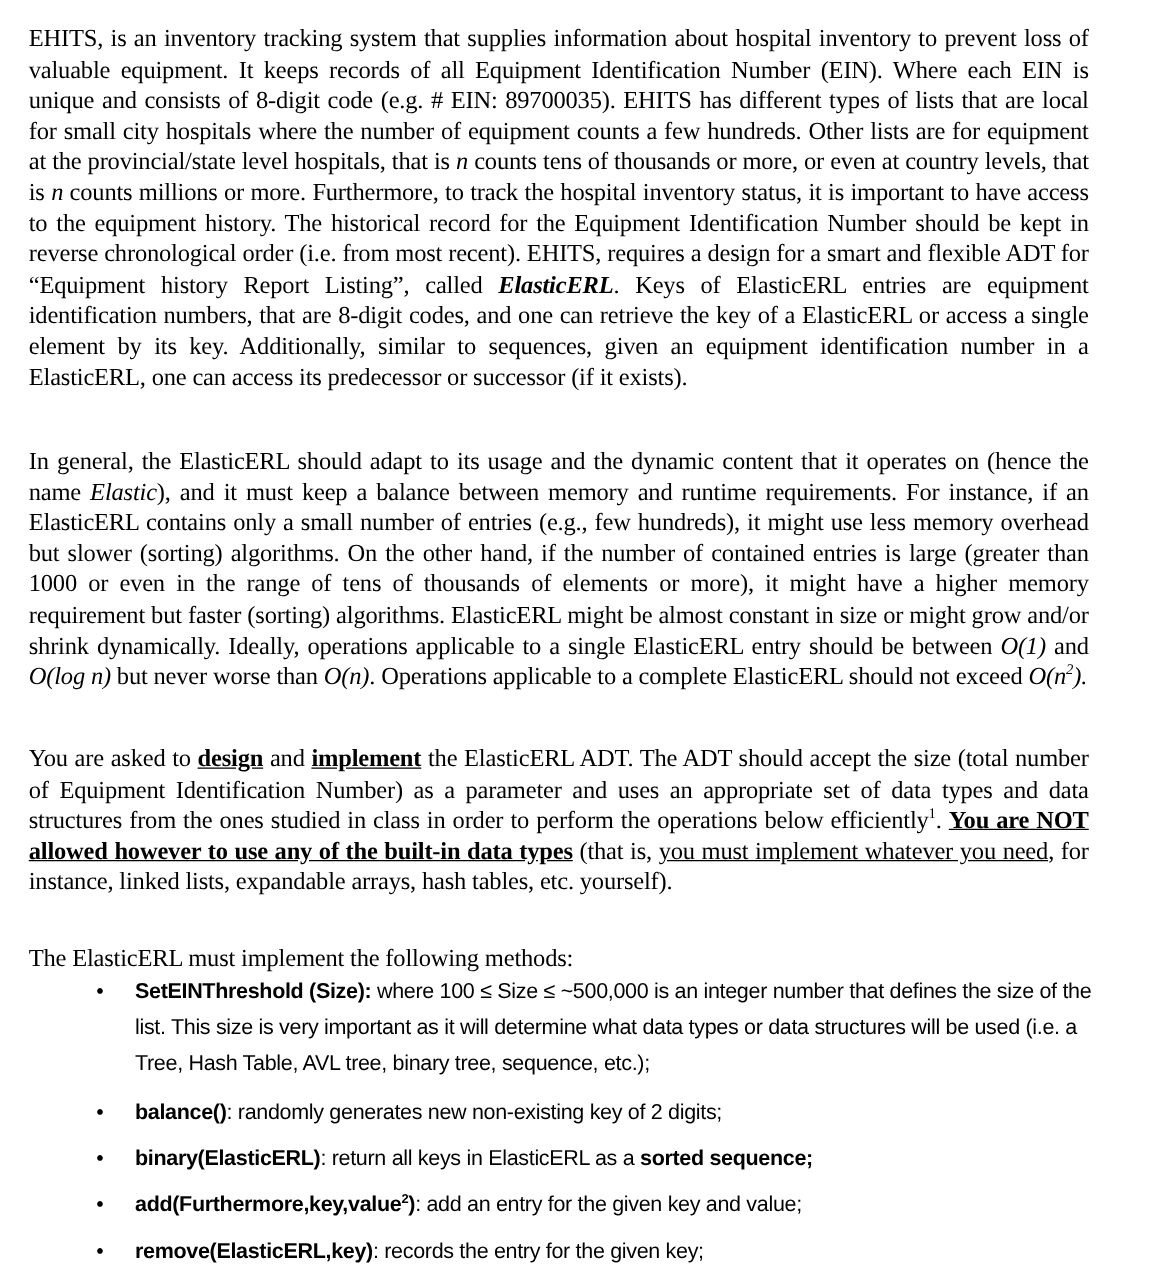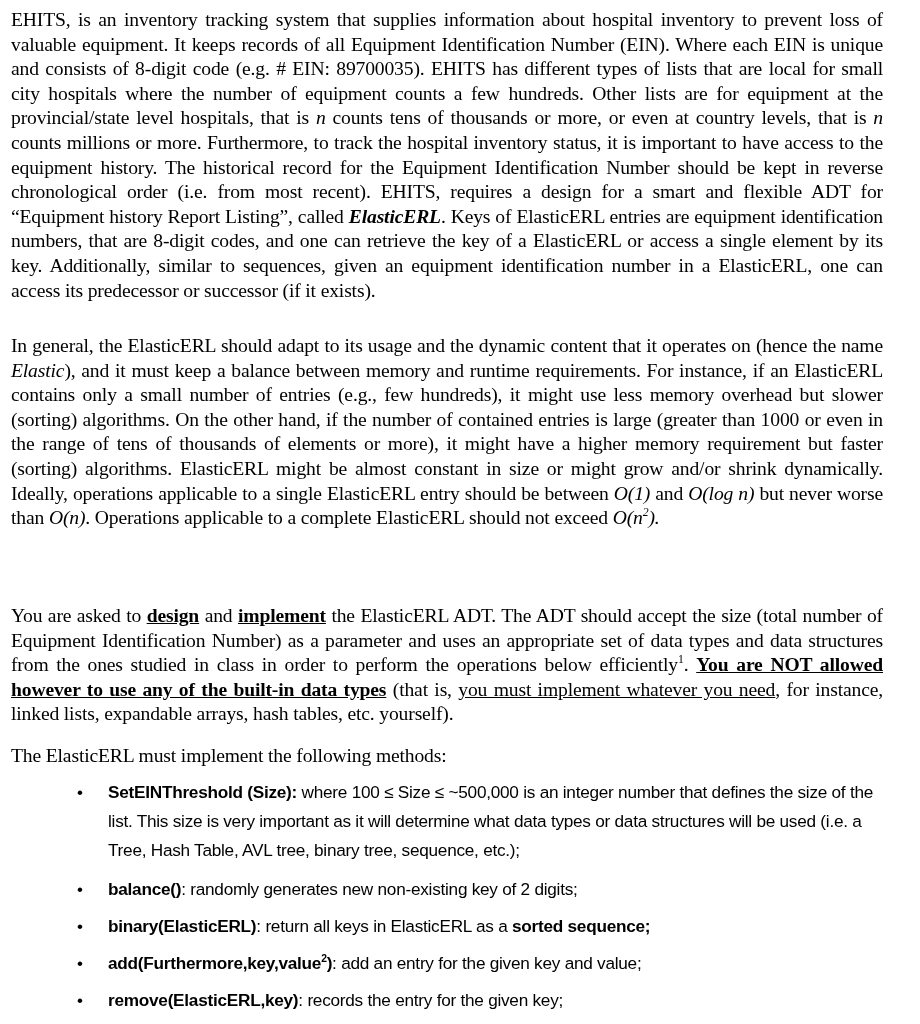--- a/index.html
+++ b/index.html
@@ -3,26 +3,26 @@
 <meta charset="utf-8">
 <style>
   html, body { margin: 0; padding: 0; background: #ffffff; }
   body { width: 920px; height: 1024px; overflow: hidden; position: relative; color: #000; }
   .page { position: absolute; left: 11px; top: 8px; width: 872px; }
   .para {
     font-family: "Liberation Serif", serif;
     font-size: 19.6px;
     line-height: 24.6px;
     text-align: justify;
-    margin: 0;
+    margin: 12px;
     letter-spacing: -0.15px;
   }
   .p1 { position: absolute; top: 0; }
-  .p2 { position: absolute; top: 326px; }
-  .p3 { position: absolute; top: 596px; }
+  .p2 { position: absolute; top: 338px; }
+  .p3 { position: absolute; top: 576px; }
   .p4 { position: absolute; top: 736px; text-align: right; }
   .ul { text-decoration: underline; }
   .b { font-weight: bold; }
   .i { font-style: italic; }
   sup { font-size: 0.6em; line-height: 0; vertical-align: super; }
   .list { position: absolute; left: 0; top: 770px; width: 872px; margin: 0; padding: 0; list-style: none; }
   .li {
     position: relative;
     padding-left: 97px;
     font-family: "Liberation Sans", sans-serif;

